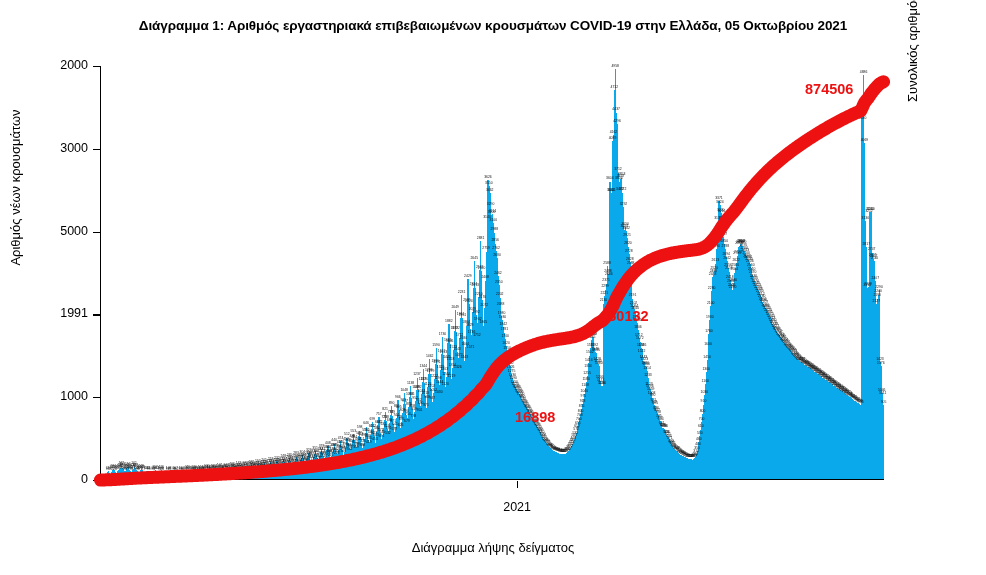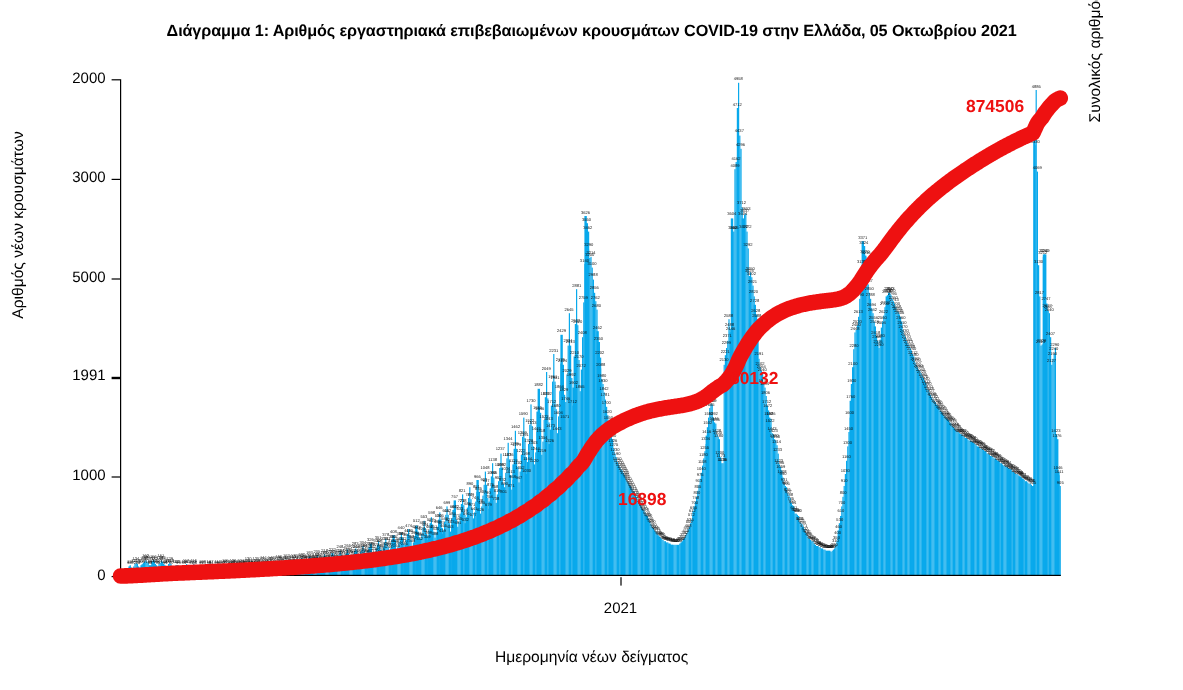--- a/index.html
+++ b/index.html
@@ -1751,20 +1751,20 @@
       <path d="M100.45 479.99L101.36 479.98L102.27 479.97L103.18 479.95L104.09 479.93L105.00 479.90L105.91 479.87L106.82 479.84L107.73 479.80L108.64 479.75L109.55 479.71L110.46 479.69L111.37 479.65L112.28 479.59L113.19 479.53L114.10 479.48L115.01 479.44L115.92 479.41L116.83 479.37L117.74 479.32L118.65 479.27L119.55 479.21L120.46 479.14L121.37 479.07L122.28 479.01L123.19 478.95L124.10 478.90L125.01 478.86L125.92 478.81L126.83 478.75L127.74 478.68L128.65 478.62L129.56 478.57L130.47 478.52L131.38 478.48L132.29 478.43L133.20 478.37L134.11 478.30L135.02 478.23L135.93 478.18L136.84 478.13L137.74 478.09L138.65 478.05L139.56 478.00L140.47 477.95L141.38 477.90L142.29 477.84L143.20 477.80L144.11 477.77L145.02 477.73L145.93 477.69L146.84 477.65L147.75 477.60L148.66 477.56L149.57 477.52L150.48 477.49L151.39 477.46L152.30 477.42L153.21 477.38L154.12 477.33L155.03 477.28L155.94 477.24L156.84 477.20L157.75 477.16L158.66 477.13L159.57 477.09L160.48 477.04L161.39 476.99L162.30 476.95L163.21 476.91L164.12 476.88L165.03 476.85L165.94 476.82L166.85 476.78L167.76 476.74L168.67 476.69L169.58 476.65L170.49 476.61L171.40 476.58L172.31 476.55L173.22 476.51L174.13 476.47L175.03 476.42L175.94 476.38L176.85 476.35L177.76 476.32L178.67 476.28L179.58 476.24L180.49 476.20L181.40 476.15L182.31 476.11L183.22 476.07L184.13 476.04L185.04 476.01L185.95 475.96L186.86 475.92L187.77 475.87L188.68 475.82L189.59 475.79L190.50 475.75L191.41 475.72L192.32 475.67L193.23 475.63L194.13 475.57L195.04 475.53L195.95 475.49L196.86 475.45L197.77 475.41L198.68 475.37L199.59 475.32L200.50 475.27L201.41 475.22L202.32 475.18L203.23 475.14L204.14 475.10L205.05 475.06L205.96 475.01L206.87 474.95L207.78 474.90L208.69 474.86L209.60 474.82L210.51 474.78L211.42 474.73L212.32 474.68L213.23 474.62L214.14 474.57L215.05 474.52L215.96 474.48L216.87 474.44L217.78 474.39L218.69 474.33L219.60 474.27L220.51 474.22L221.42 474.17L222.33 474.13L223.24 474.09L224.15 474.04L225.06 473.98L225.97 473.91L226.88 473.86L227.79 473.81L228.70 473.77L229.61 473.72L230.52 473.67L231.42 473.61L232.33 473.54L233.24 473.48L234.15 473.43L235.06 473.38L235.97 473.33L236.88 473.28L237.79 473.21L238.70 473.14L239.61 473.08L240.52 473.02L241.43 472.98L242.34 472.93L243.25 472.87L244.16 472.80L245.07 472.72L245.98 472.66L246.89 472.60L247.80 472.55L248.71 472.50L249.61 472.43L250.52 472.36L251.43 472.28L252.34 472.21L253.25 472.15L254.16 472.10L255.07 472.04L255.98 471.97L256.89 471.90L257.80 471.81L258.71 471.74L259.62 471.68L260.53 471.62L261.44 471.56L262.35 471.49L263.26 471.41L264.17 471.32L265.08 471.24L265.99 471.17L266.90 471.11L267.81 471.05L268.71 470.97L269.62 470.89L270.53 470.79L271.44 470.71L272.35 470.63L273.26 470.57L274.17 470.50L275.08 470.42L275.99 470.33L276.90 470.23L277.81 470.14L278.72 470.06L279.63 470.00L280.54 469.92L281.45 469.84L282.36 469.74L283.27 469.63L284.18 469.54L285.09 469.46L286.00 469.39L286.90 469.31L287.81 469.22L288.72 469.11L289.63 469.00L290.54 468.90L291.45 468.81L292.36 468.73L293.27 468.65L294.18 468.55L295.09 468.44L296.00 468.32L296.91 468.21L297.82 468.11L298.73 468.03L299.64 467.94L300.55 467.84L301.46 467.72L302.37 467.59L303.28 467.47L304.19 467.37L305.10 467.28L306.00 467.19L306.91 467.07L307.82 466.95L308.73 466.80L309.64 466.68L310.55 466.57L311.46 466.48L312.37 466.37L313.28 466.25L314.19 466.12L315.10 465.96L316.01 465.83L316.92 465.71L317.83 465.61L318.74 465.50L319.65 465.37L320.56 465.22L321.47 465.06L322.38 464.91L323.29 464.78L324.19 464.68L325.10 464.56L326.01 464.42L326.92 464.26L327.83 464.08L328.74 463.92L329.65 463.79L330.56 463.67L331.47 463.54L332.38 463.39L333.29 463.22L334.20 463.03L335.11 462.86L336.02 462.71L336.93 462.58L337.84 462.45L338.75 462.28L339.66 462.10L340.57 461.89L341.48 461.71L342.39 461.55L343.29 461.42L344.20 461.27L345.11 461.09L346.02 460.89L346.93 460.67L347.84 460.47L348.75 460.30L349.66 460.15L350.57 459.99L351.48 459.80L352.39 459.59L353.30 459.35L354.21 459.13L355.12 458.95L356.03 458.79L356.94 458.62L357.85 458.41L358.76 458.18L359.67 457.92L360.58 457.69L361.48 457.49L362.39 457.32L363.30 457.13L364.21 456.91L365.12 456.66L366.03 456.38L366.94 456.13L367.85 455.91L368.76 455.73L369.67 455.52L370.58 455.29L371.49 455.02L372.40 454.71L373.31 454.44L374.22 454.21L375.13 454.01L376.04 453.79L376.95 453.53L377.86 453.24L378.77 452.90L379.68 452.61L380.58 452.36L381.49 452.14L382.40 451.90L383.31 451.63L384.22 451.31L385.13 450.95L386.04 450.63L386.95 450.36L387.86 450.12L388.77 449.86L389.68 449.56L390.59 449.22L391.50 448.83L392.41 448.48L393.32 448.19L394.23 447.93L395.14 447.65L396.05 447.33L396.96 446.95L397.87 446.53L398.77 446.15L399.68 445.83L400.59 445.56L401.50 445.25L402.41 444.90L403.32 444.49L404.23 444.03L405.14 443.63L406.05 443.28L406.96 442.98L407.87 442.65L408.78 442.26L409.69 441.82L410.60 441.32L411.51 440.89L412.42 440.51L413.33 440.18L414.24 439.82L415.15 439.40L416.06 438.92L416.97 438.38L417.87 437.90L418.78 437.49L419.69 437.14L420.60 436.75L421.51 436.30L422.42 435.78L423.33 435.18L424.24 434.67L425.15 434.22L426.06 433.84L426.97 433.41L427.88 432.92L428.79 432.35L429.70 431.71L430.61 431.15L431.52 430.66L432.43 430.25L433.34 429.78L434.25 429.24L435.16 428.63L436.06 427.93L436.97 427.32L437.88 426.79L438.79 426.34L439.70 425.83L440.61 425.25L441.52 424.58L442.43 423.82L443.34 423.15L444.25 422.58L445.16 422.09L446.07 421.54L446.98 420.91L447.89 420.18L448.80 419.35L449.71 418.63L450.62 418.00L451.53 417.47L452.44 416.87L453.35 416.18L454.26 415.39L455.16 414.48L456.07 413.70L456.98 413.02L457.89 412.43L458.80 411.79L459.71 411.03L460.62 410.17L461.53 409.19L462.44 408.33L463.35 407.59L464.26 406.96L465.17 406.25L466.08 405.43L466.99 404.49L467.90 403.42L468.81 402.49L469.72 401.68L470.63 400.99L471.54 400.22L472.45 399.33L473.35 398.31L474.26 397.15L475.17 396.13L476.08 395.25L476.99 394.50L477.90 393.66L478.81 392.69L479.72 391.58L480.63 390.31L481.54 389.20L482.45 388.25L483.36 387.43L484.27 386.51L485.18 385.46L486.09 384.24L487.00 382.86L487.91 381.27L488.82 379.70L489.73 378.18L490.64 376.73L491.55 375.33L492.45 373.91L493.36 372.55L494.27 371.23L495.18 369.98L496.09 368.76L497.00 367.58L497.91 366.50L498.82 365.47L499.73 364.50L500.64 363.58L501.55 362.71L502.46 361.86L503.37 361.05L504.28 360.27L505.19 359.52L506.10 358.81L507.01 358.12L507.92 357.47L508.83 356.85L509.74 356.24L510.65 355.66L511.55 355.10L512.46 354.56L513.37 354.03L514.28 353.53L515.19 353.03L516.10 352.55L517.01 352.07L517.92 351.61L518.83 351.15L519.74 350.70L520.65 350.26L521.56 349.83L522.47 349.41L523.38 349.00L524.29 348.59L525.20 348.19L526.11 347.81L527.02 347.43L527.93 347.06L528.84 346.70L529.74 346.35L530.65 346.00L531.56 345.67L532.47 345.34L533.38 345.03L534.29 344.72L535.20 344.42L536.11 344.13L537.02 343.85L537.93 343.58L538.84 343.31L539.75 343.06L540.66 342.81L541.57 342.57L542.48 342.34L543.39 342.12L544.30 341.91L545.21 341.71L546.12 341.51L547.03 341.33L547.94 341.14L548.84 340.97L549.75 340.80L550.66 340.63L551.57 340.47L552.48 340.31L553.39 340.15L554.30 340.00L555.21 339.85L556.12 339.70L557.03 339.56L557.94 339.42L558.85 339.28L559.76 339.14L560.67 339.00L561.58 338.86L562.49 338.72L563.40 338.58L564.31 338.45L565.22 338.31L566.13 338.17L567.03 338.02L567.94 337.87L568.85 337.72L569.76 337.55L570.67 337.38L571.58 337.20L572.49 337.00L573.40 336.80L574.31 336.58L575.22 336.34L576.13 336.09L577.04 335.82L577.95 335.53L578.86 335.23L579.77 334.90L580.68 334.54L581.59 334.17L582.50 333.77L583.41 333.34L584.32 332.88L585.23 332.39L586.13 331.87L587.04 331.32L587.95 330.74L588.86 330.11L589.77 329.45L590.68 328.75L591.59 328.01L592.50 327.25L593.41 326.49L594.32 325.79L595.23 325.11L596.14 324.44L597.05 323.81L597.96 323.19L598.87 322.59L599.78 322.06L600.69 321.54L601.60 321.04L602.51 320.54L603.42 319.61L604.32 318.63L605.23 317.62L606.14 316.58L607.05 315.44L607.96 314.34L608.87 313.27L609.78 311.68L610.69 310.16L611.60 308.63L612.51 306.84L613.42 305.00L614.33 302.93L615.24 300.75L616.15 298.80L617.06 296.91L617.97 295.28L618.88 293.69L619.79 292.16L620.70 290.56L621.61 288.96L622.52 287.43L623.42 285.98L624.33 284.65L625.24 283.31L626.15 281.99L627.06 280.70L627.97 279.46L628.88 278.26L629.79 277.11L630.70 275.97L631.61 274.91L632.52 273.95L633.43 273.02L634.34 272.12L635.25 271.22L636.16 270.37L637.07 269.54L637.98 268.74L638.89 267.99L639.80 267.25L640.71 266.55L641.61 265.88L642.52 265.19L643.43 264.55L644.34 263.92L645.25 263.32L646.16 262.72L647.07 262.14L647.98 261.60L648.89 261.10L649.80 260.62L650.71 260.16L651.62 259.71L652.53 259.28L653.44 258.87L654.35 258.47L655.26 258.08L656.17 257.71L657.08 257.35L657.99 257.01L658.90 256.68L659.81 256.37L660.71 256.06L661.62 255.78L662.53 255.50L663.44 255.22L664.35 254.95L665.26 254.68L666.17 254.44L667.08 254.21L667.99 253.98L668.90 253.76L669.81 253.56L670.72 253.37L671.63 253.18L672.54 253.00L673.45 252.83L674.36 252.66L675.27 252.50L676.18 252.35L677.09 252.19L678.00 252.05L678.90 251.91L679.81 251.77L680.72 251.64L681.63 251.51L682.54 251.38L683.45 251.25L684.36 251.13L685.27 251.01L686.18 250.89L687.09 250.78L688.00 250.67L688.91 250.55L689.82 250.44L690.73 250.33L691.64 250.22L692.55 250.12L693.46 250.01L694.37 249.89L695.28 249.77L696.19 249.63L697.10 249.48L698.00 249.30L698.91 249.10L699.82 248.87L700.73 248.60L701.64 248.29L702.55 247.94L703.46 247.54L704.37 247.09L705.28 246.58L706.19 246.00L707.10 245.37L708.01 244.66L708.92 243.89L709.83 243.04L710.74 242.11L711.65 241.11L712.56 240.03L713.47 238.94L714.38 237.84L715.29 236.69L716.19 235.46L717.10 234.20L718.01 232.82L718.92 231.34L719.83 229.88L720.74 228.46L721.65 227.05L722.56 225.67L723.47 224.38L724.38 223.12L725.29 221.90L726.20 220.71L727.11 219.55L728.02 218.42L728.93 217.32L729.84 216.25L730.75 215.21L731.66 214.19L732.57 213.19L733.48 212.14L734.39 211.04L735.29 209.91L736.20 208.76L737.11 207.57L738.02 206.37L738.93 205.13L739.84 203.89L740.75 202.63L741.66 201.38L742.57 200.14L743.48 198.91L744.39 197.70L745.30 196.49L746.21 195.30L747.12 194.13L748.03 192.96L748.94 191.80L749.85 190.66L750.76 189.53L751.67 188.43L752.58 187.34L753.48 186.27L754.39 185.21L755.30 184.17L756.21 183.14L757.12 182.13L758.03 181.12L758.94 180.12L759.85 179.14L760.76 178.16L761.67 177.20L762.58 176.26L763.49 175.32L764.40 174.39L765.31 173.48L766.22 172.57L767.13 171.67L768.04 170.79L768.95 169.91L769.86 169.04L770.77 168.19L771.68 167.35L772.58 166.51L773.49 165.69L774.40 164.88L775.31 164.08L776.22 163.28L777.13 162.50L778.04 161.73L778.95 160.96L779.86 160.20L780.77 159.44L781.68 158.70L782.59 157.95L783.50 157.22L784.41 156.49L785.32 155.77L786.23 155.05L787.14 154.35L788.05 153.64L788.96 152.95L789.87 152.26L790.77 151.58L791.68 150.90L792.59 150.23L793.50 149.56L794.41 148.90L795.32 148.25L796.23 147.60L797.14 146.95L798.05 146.32L798.96 145.68L799.87 145.06L800.78 144.43L801.69 143.81L802.60 143.19L803.51 142.57L804.42 141.96L805.33 141.35L806.24 140.74L807.15 140.14L808.06 139.54L808.97 138.94L809.87 138.35L810.78 137.76L811.69 137.18L812.60 136.59L813.51 136.01L814.42 135.44L815.33 134.86L816.24 134.30L817.15 133.73L818.06 133.17L818.97 132.61L819.88 132.06L820.79 131.51L821.70 130.96L822.61 130.42L823.52 129.88L824.43 129.34L825.34 128.81L826.25 128.28L827.16 127.75L828.06 127.23L828.97 126.71L829.88 126.19L830.79 125.68L831.70 125.17L832.61 124.67L833.52 124.17L834.43 123.67L835.34 123.17L836.25 122.68L837.16 122.20L838.07 121.71L838.98 121.23L839.89 120.75L840.80 120.28L841.71 119.81L842.62 119.34L843.53 118.88L844.44 118.42L845.35 117.96L846.26 117.51L847.16 117.06L848.07 116.61L848.98 116.17L849.89 115.73L850.80 115.29L851.71 114.86L852.62 114.43L853.53 114.01L854.44 113.59L855.35 113.17L856.26 112.75L857.17 112.34L858.08 111.94L858.99 111.53L859.90 111.13L860.81 110.73L861.72 108.75L862.63 106.85L863.54 104.70L864.45 102.91L865.35 101.53L866.26 100.29L867.17 99.27L868.08 98.25L868.99 96.84L869.90 95.41L870.81 93.99L871.72 92.78L872.63 91.60L873.54 90.43L874.45 89.27L875.36 88.21L876.27 87.27L877.18 86.31L878.09 85.32L879.00 84.32L879.91 83.69L880.82 83.08L881.73 82.62L882.64 82.18L883.55 81.78" fill="none" stroke="#EE1111" stroke-width="13" stroke-linecap="round" stroke-linejoin="round"></path>
     </svg>
 
   <div class="yaxis-right" id="rightAxis"></div>
   <div class="ylabel-right">Συνολικός αριθμός κρουσμάτων</div>
 
   <div id="xaxis">
       <div class="xtick-mark" style="left:517.1px;"></div>
       <div class="xtick-label" style="left:517.1px;">2021</div>
     </div>
-  <div class="xlabel">Ημερομηνία νέων δείγματος</div>
+  <div class="xlabel">Διάγραμμα λήψης δείγματος</div>
 
   <div id="annots">
       <div class="redlab" style="left:515.0px;top:408.8px;">16898</div>
       <div class="redlab" style="left:608.3px;top:308.2px;">60132</div>
       <div class="redlab" style="left:805.0px;top:80.5px;">874506</div>
     </div>
 </div>
 
 </body></html>

